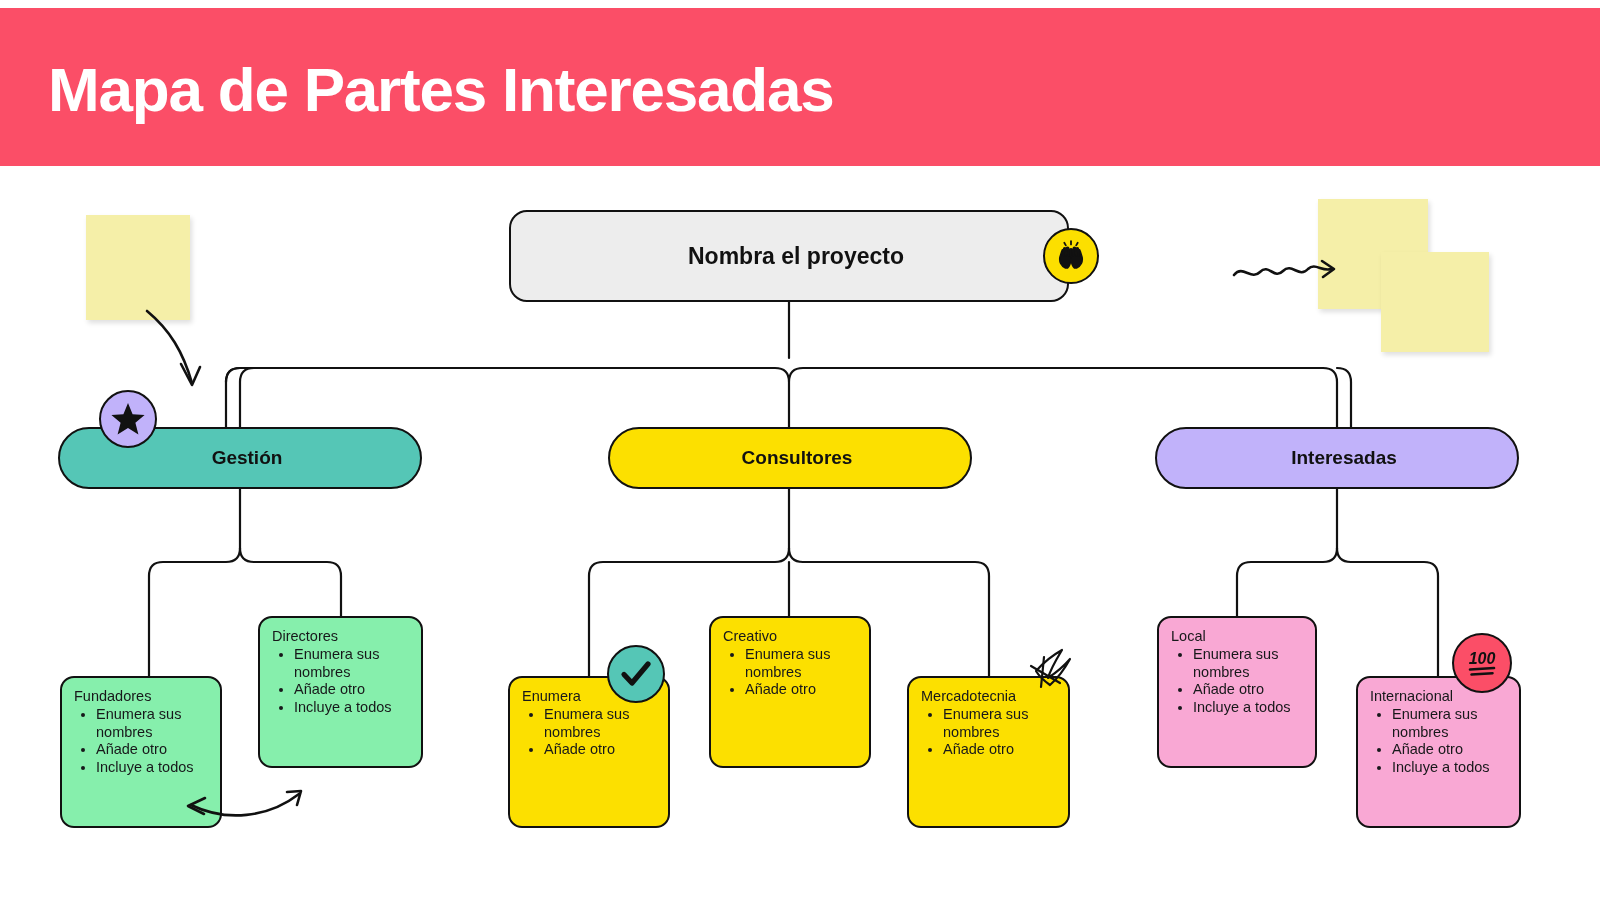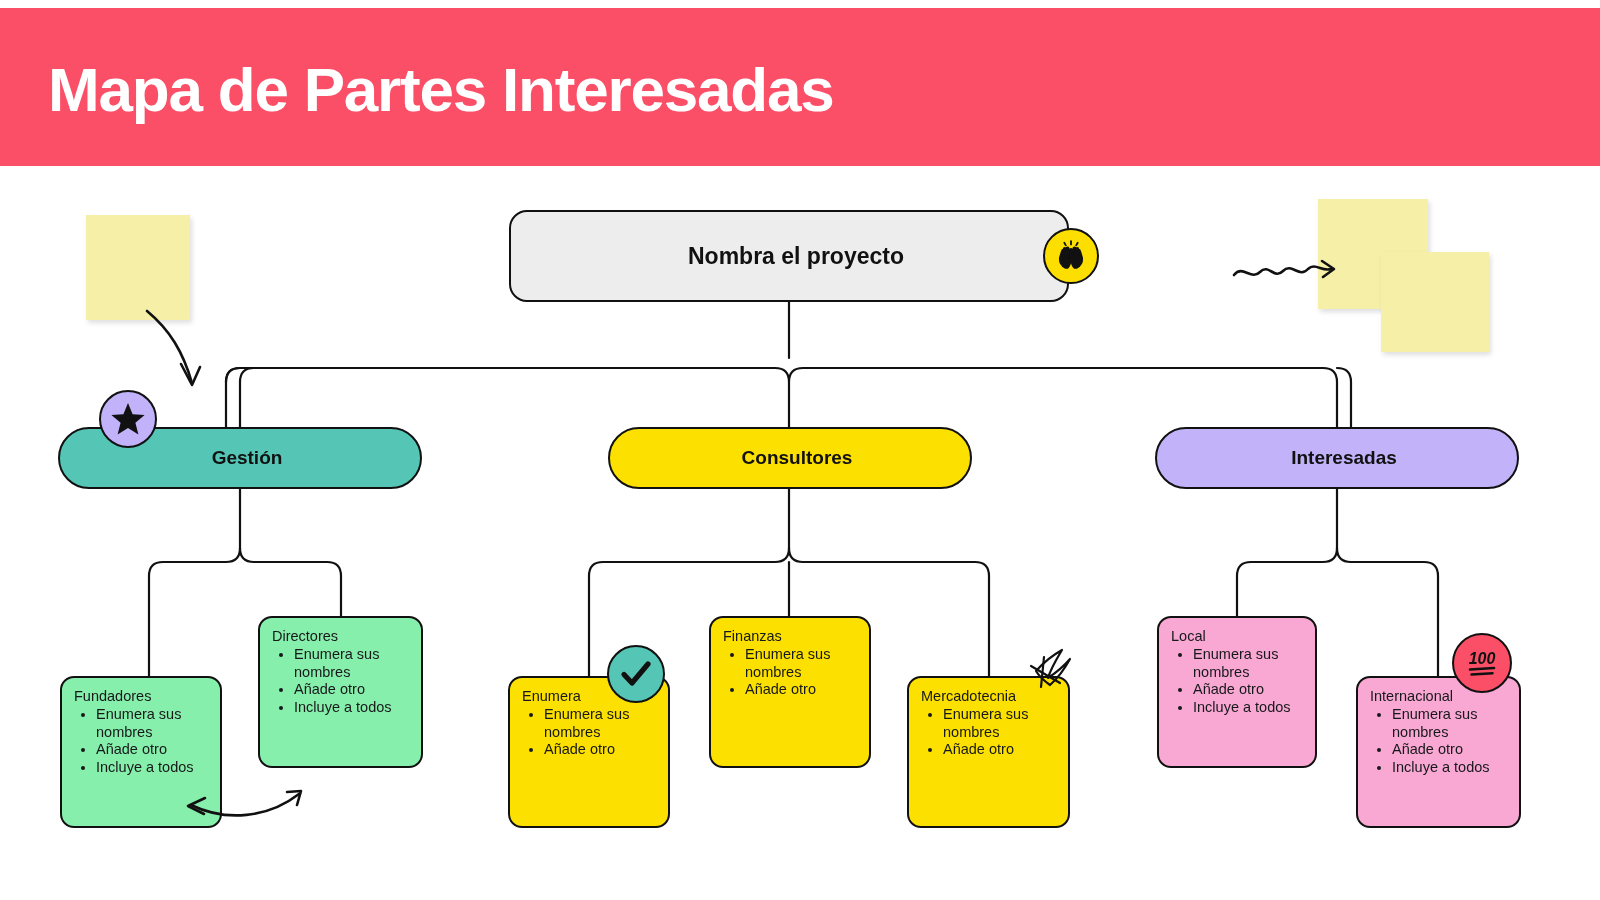--- a/index.html
+++ b/index.html
@@ -214,21 +214,21 @@
       <li>Añade otro</li>
     </ul>
   </div>
   <div class="badge badge-check">
     <svg width="34" height="34" viewBox="0 0 34 34" xmlns="http://www.w3.org/2000/svg">
       <path d="M5,17.5 L13,26 L29,7" fill="none" stroke="#111111" stroke-width="5.2" stroke-linecap="round" stroke-linejoin="round"></path>
     </svg>
   </div>
 
   <div class="card yellow card-creativo">
-    <div class="c-title">Finanzas</div>
+    <div class="c-title">Creativo</div>
     <ul>
       <li>Enumera sus nombres</li>
       <li>Añade otro</li>
     </ul>
   </div>
 
   <div class="card yellow card-mercadotecnia">
     <div class="c-title">Mercadotecnia</div>
     <ul>
       <li>Enumera sus nombres</li>

